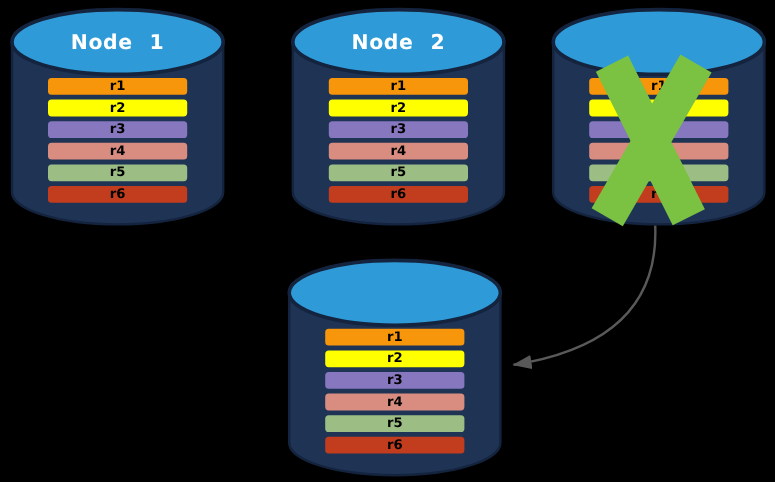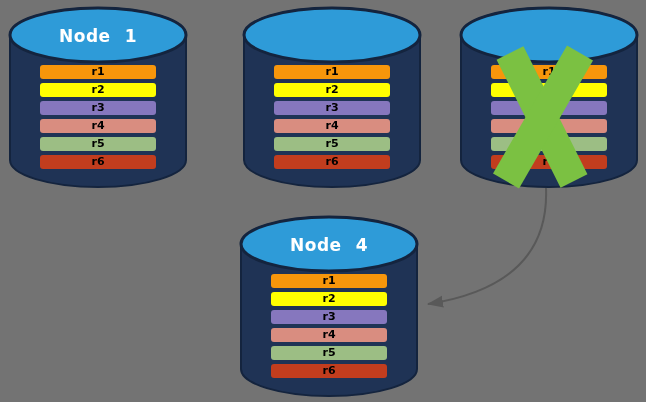--- a/index.html
+++ b/index.html
@@ -23,21 +23,21 @@
   .n2{left:241px;top:4px;}
   .n3{left:458px;top:4px;}
   .n4{left:238px;top:213px;}
 
   .x-mark{position:absolute;left:0;top:0;width:182px;height:186px;overflow:visible;pointer-events:none;}
   .arrow-layer{position:absolute;left:0;top:0;width:646px;height:402px;pointer-events:none;}
 </style>
 </head>
 <body>
 
-<div class="canvas" style="background: #737373;">
+<div class="canvas" style="background: #000000;">
 
   <div class="node n1">
     <svg class="cyl" viewBox="0 0 182 186">
       <path d="M3,31 A88,27 0 0 1 179,31 L179,156 A88,27 0 0 1 3,156 Z" stroke-width="2" fill="#1F3355" stroke="#14243E"></path>
       <ellipse cx="91" cy="31" rx="88" ry="27" stroke-width="3" fill="#2E9BD8" stroke="#14243E"></ellipse>
     </svg>
     <div class="node-title">Node 1</div>
     <div class="rows">
       <div class="bar" style="background: rgb(247, 150, 11);"><span>r1</span></div>
       <div class="bar" style="background: rgb(255, 255, 0);"><span>r2</span></div>
@@ -46,20 +46,21 @@
       <div class="bar" style="background: rgb(156, 190, 132);"><span>r5</span></div>
       <div class="bar" style="background: rgb(194, 61, 30);"><span>r6</span></div>
     </div>
   </div>
 
   <div class="node n2">
     <svg class="cyl" viewBox="0 0 182 186">
       <path d="M3,31 A88,27 0 0 1 179,31 L179,156 A88,27 0 0 1 3,156 Z" stroke-width="2" fill="#1F3355" stroke="#14243E"></path>
       <ellipse cx="91" cy="31" rx="88" ry="27" stroke-width="3" fill="#2E9BD8" stroke="#14243E"></ellipse>
     </svg>
+    <div class="node-title">Node 2</div>
     <div class="rows">
       <div class="bar" style="background: rgb(247, 150, 11);"><span>r1</span></div>
       <div class="bar" style="background: rgb(255, 255, 0);"><span>r2</span></div>
       <div class="bar" style="background: rgb(134, 119, 190);"><span>r3</span></div>
       <div class="bar" style="background: rgb(217, 141, 128);"><span>r4</span></div>
       <div class="bar" style="background: rgb(156, 190, 132);"><span>r5</span></div>
       <div class="bar" style="background: rgb(194, 61, 30);"><span>r6</span></div>
     </div>
   </div>
 
@@ -80,21 +81,20 @@
       <line x1="52" y1="49" x2="116" y2="177" stroke-width="30" stroke="#7BC142"></line>
       <line x1="122" y1="49" x2="48" y2="177" stroke-width="30" stroke="#7BC142"></line>
     </svg>
   </div>
 
   <div class="node n4">
     <svg class="cyl" viewBox="0 0 182 186">
       <path d="M3,31 A88,27 0 0 1 179,31 L179,156 A88,27 0 0 1 3,156 Z" stroke-width="2" fill="#1F3355" stroke="#14243E"></path>
       <ellipse cx="91" cy="31" rx="88" ry="27" stroke-width="3" fill="#2E9BD8" stroke="#14243E"></ellipse>
     </svg>
-    <div class="node-title">Node 4</div>
     <div class="rows">
       <div class="bar" style="background: rgb(247, 150, 11);"><span>r1</span></div>
       <div class="bar" style="background: rgb(255, 255, 0);"><span>r2</span></div>
       <div class="bar" style="background: rgb(134, 119, 190);"><span>r3</span></div>
       <div class="bar" style="background: rgb(217, 141, 128);"><span>r4</span></div>
       <div class="bar" style="background: rgb(156, 190, 132);"><span>r5</span></div>
       <div class="bar" style="background: rgb(194, 61, 30);"><span>r6</span></div>
     </div>
   </div>
 

